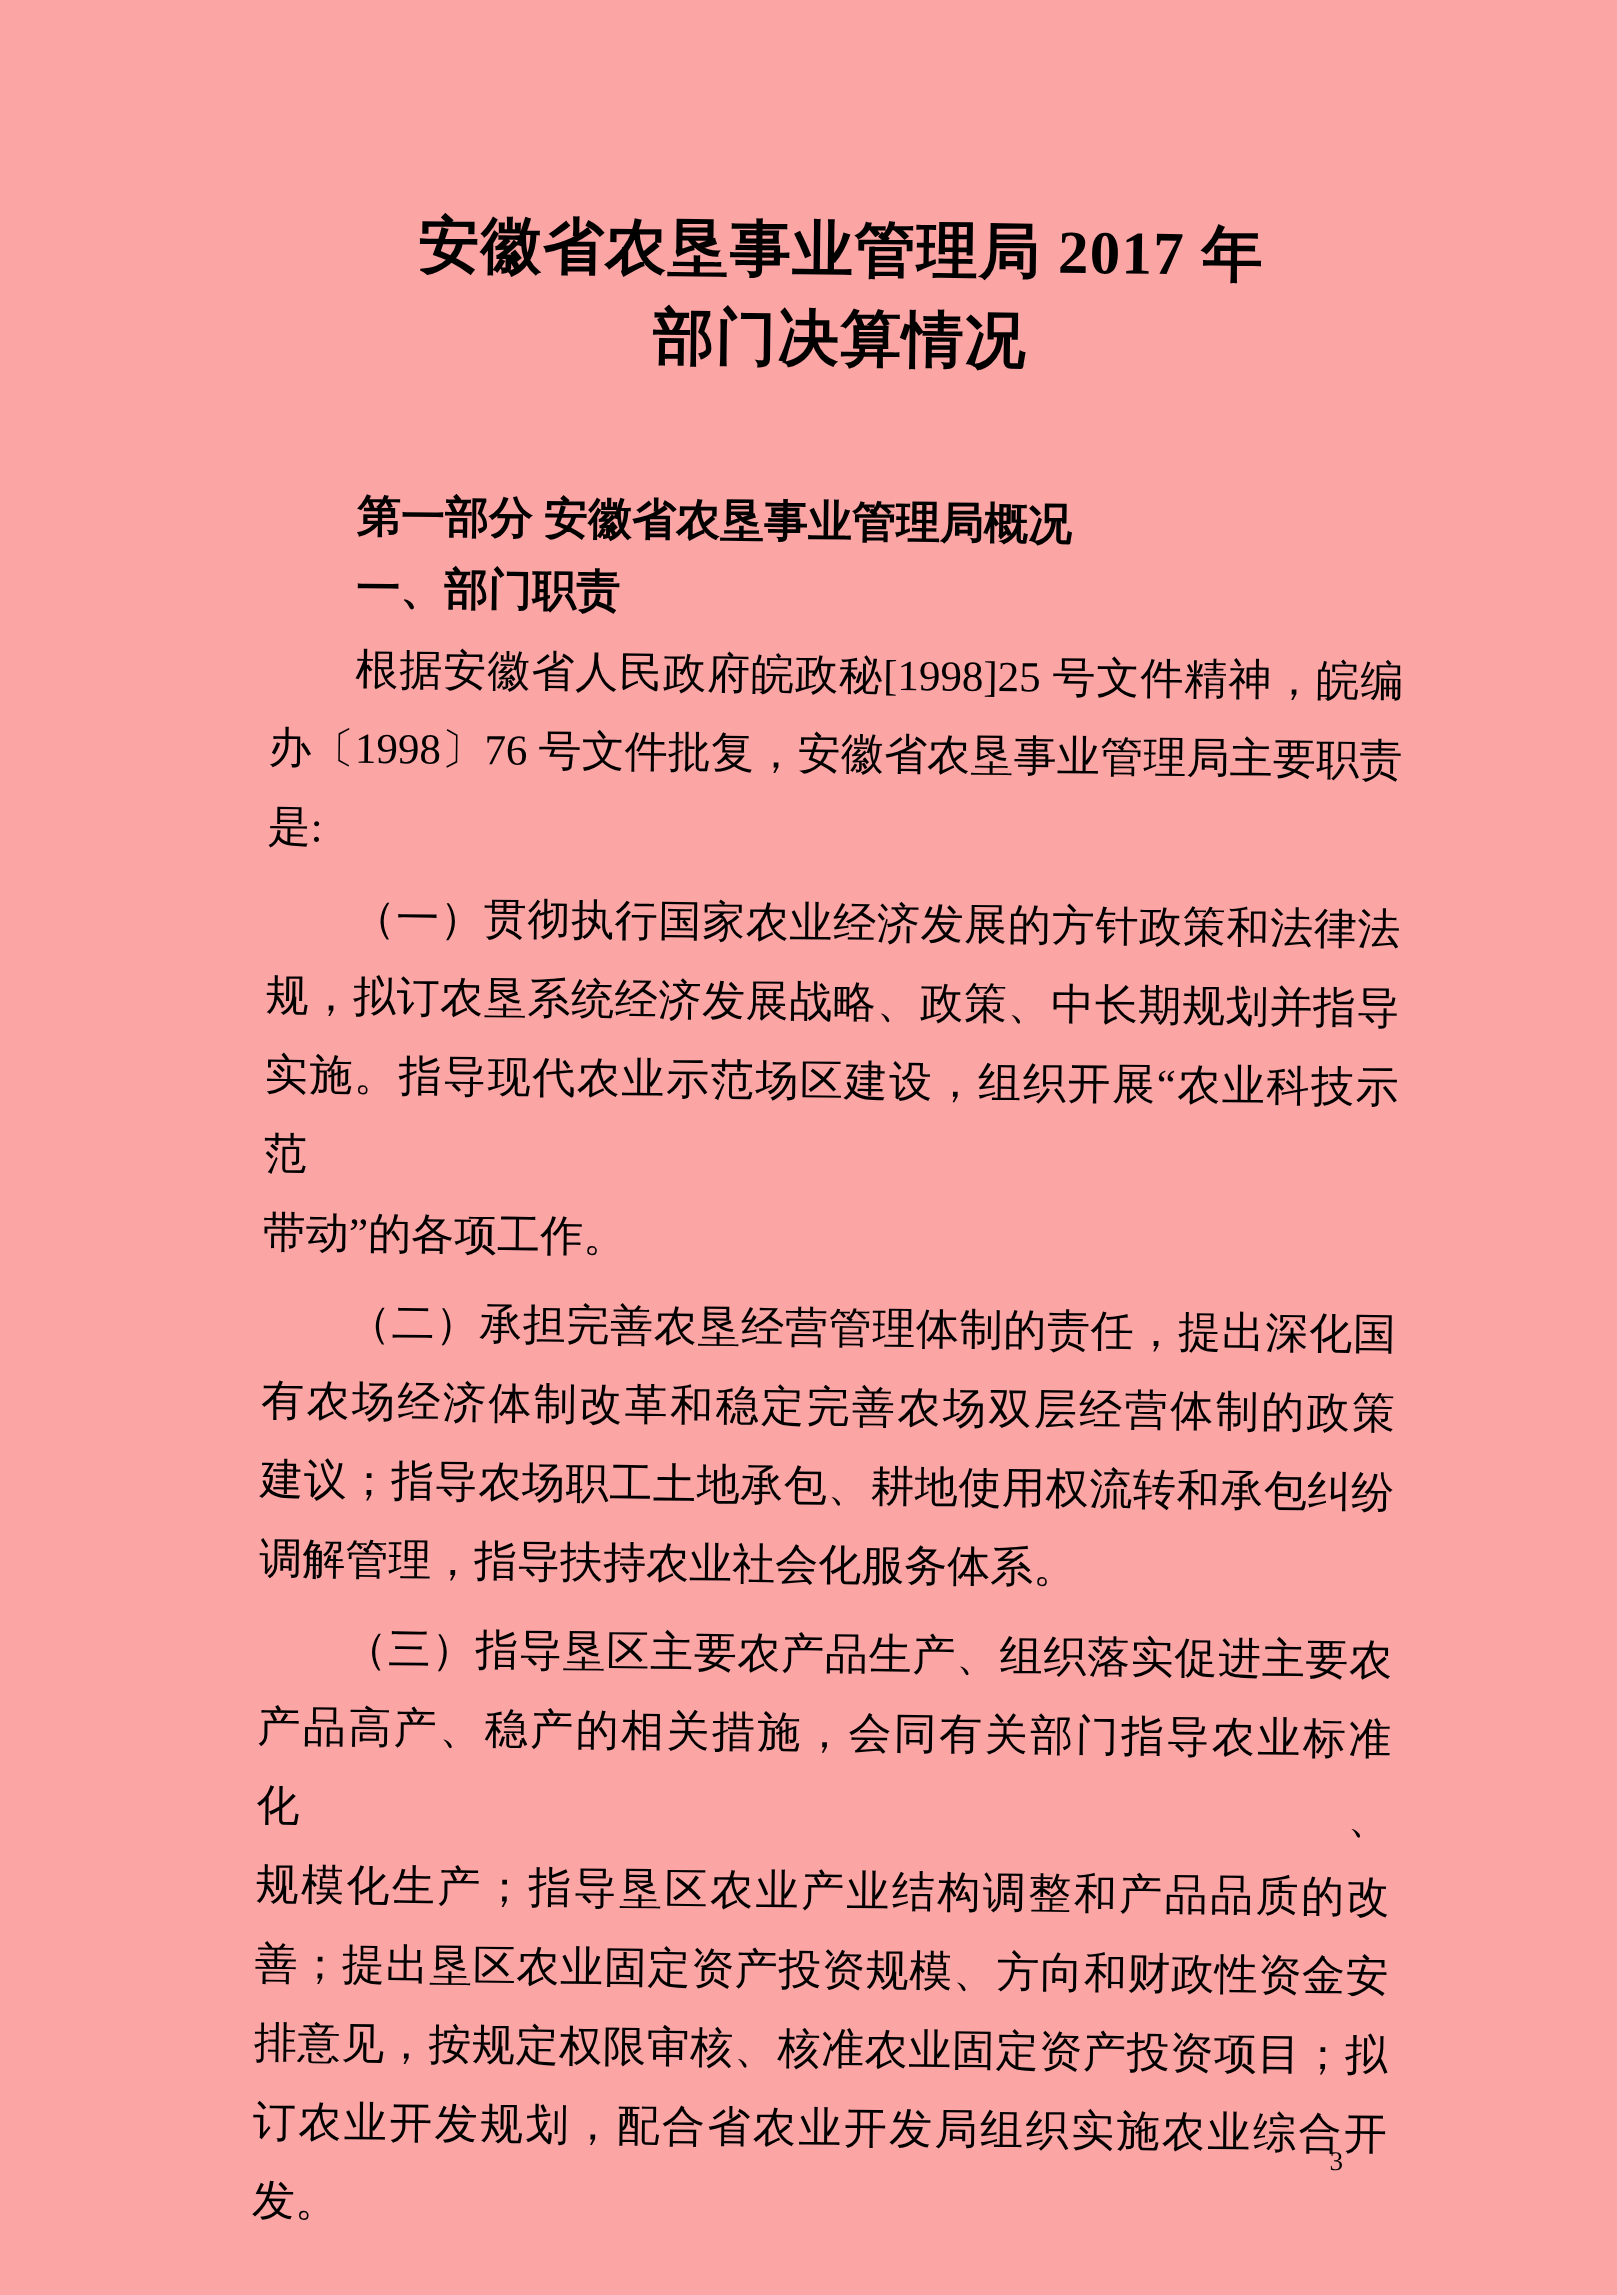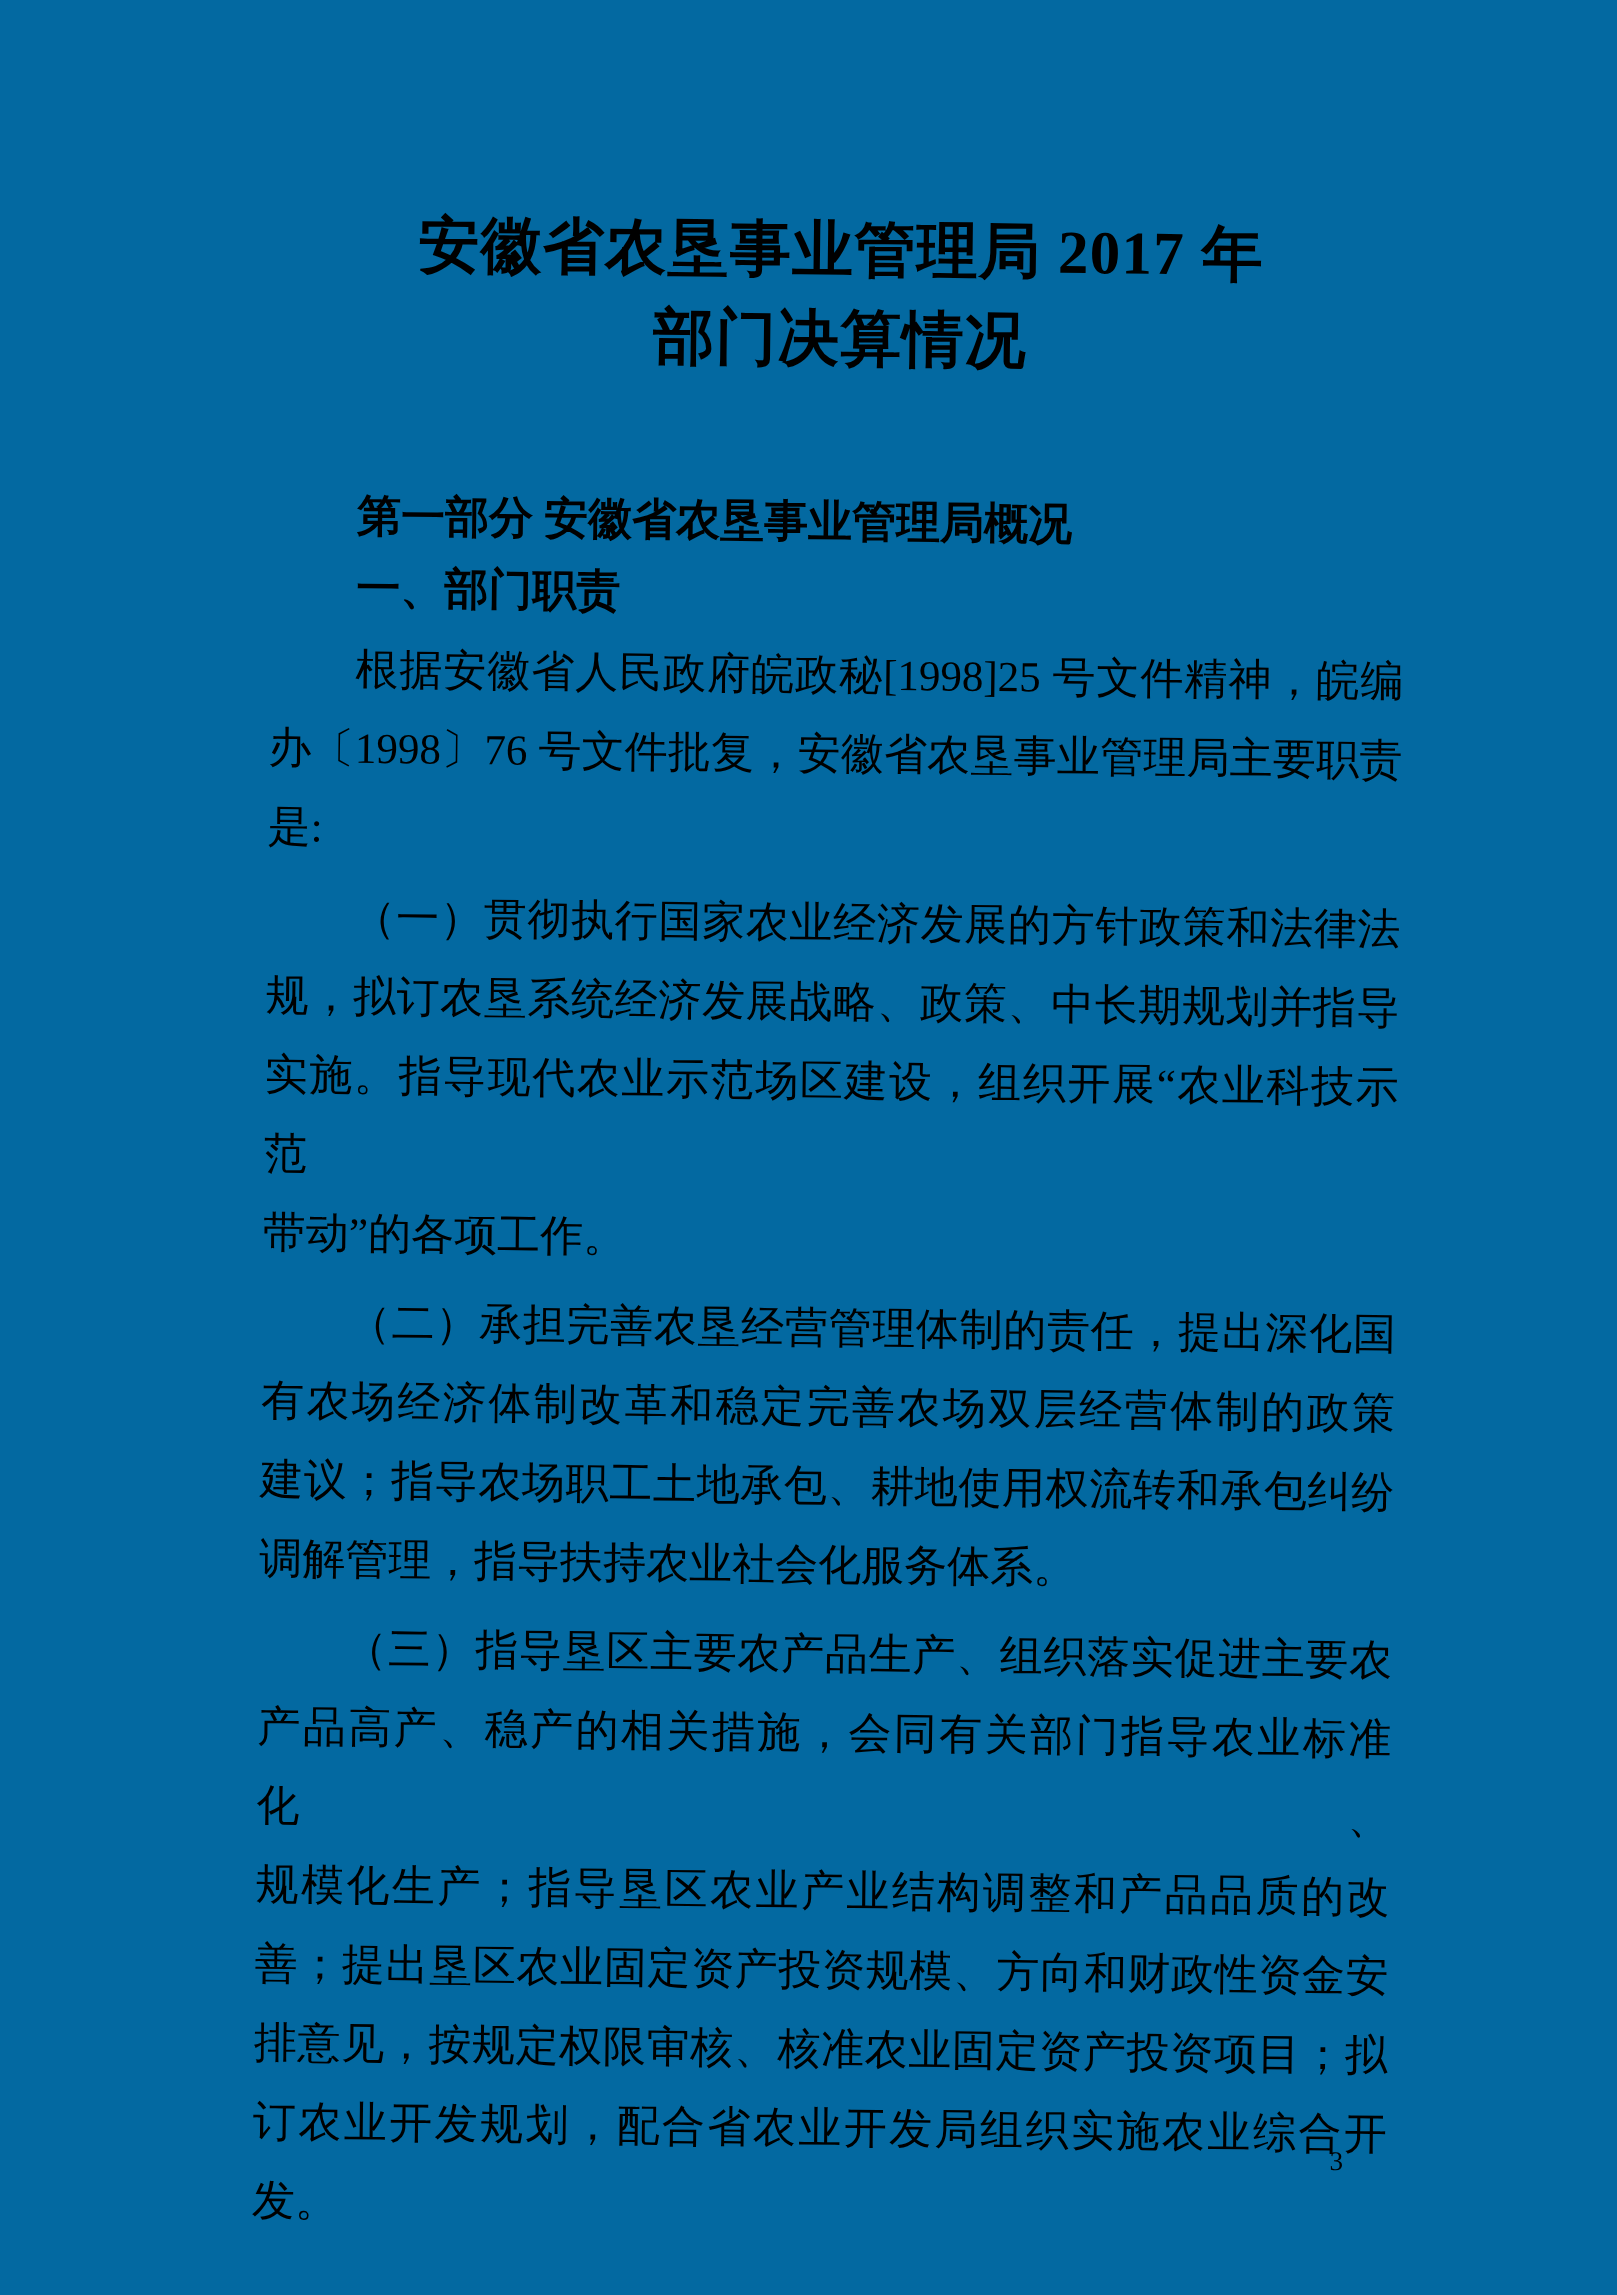--- a/index.html
+++ b/index.html
@@ -4,21 +4,21 @@
 <style>
   html, body {
     margin: 0;
     padding: 0;
     background: #ffffff;
   }
   .page {
     position: relative;
     width: 1617px;
     height: 2295px;
-    background: #0369a1;
+    background: #fca5a5;
     overflow: hidden;
     font-family: "Liberation Serif", "DejaVu Serif", serif;
     color: #000000;
   }
   .content {
     position: relative;
     width: 1617px;
     height: 2295px;
     transform: rotate(0.65deg);
     transform-origin: 809px 1147px;

